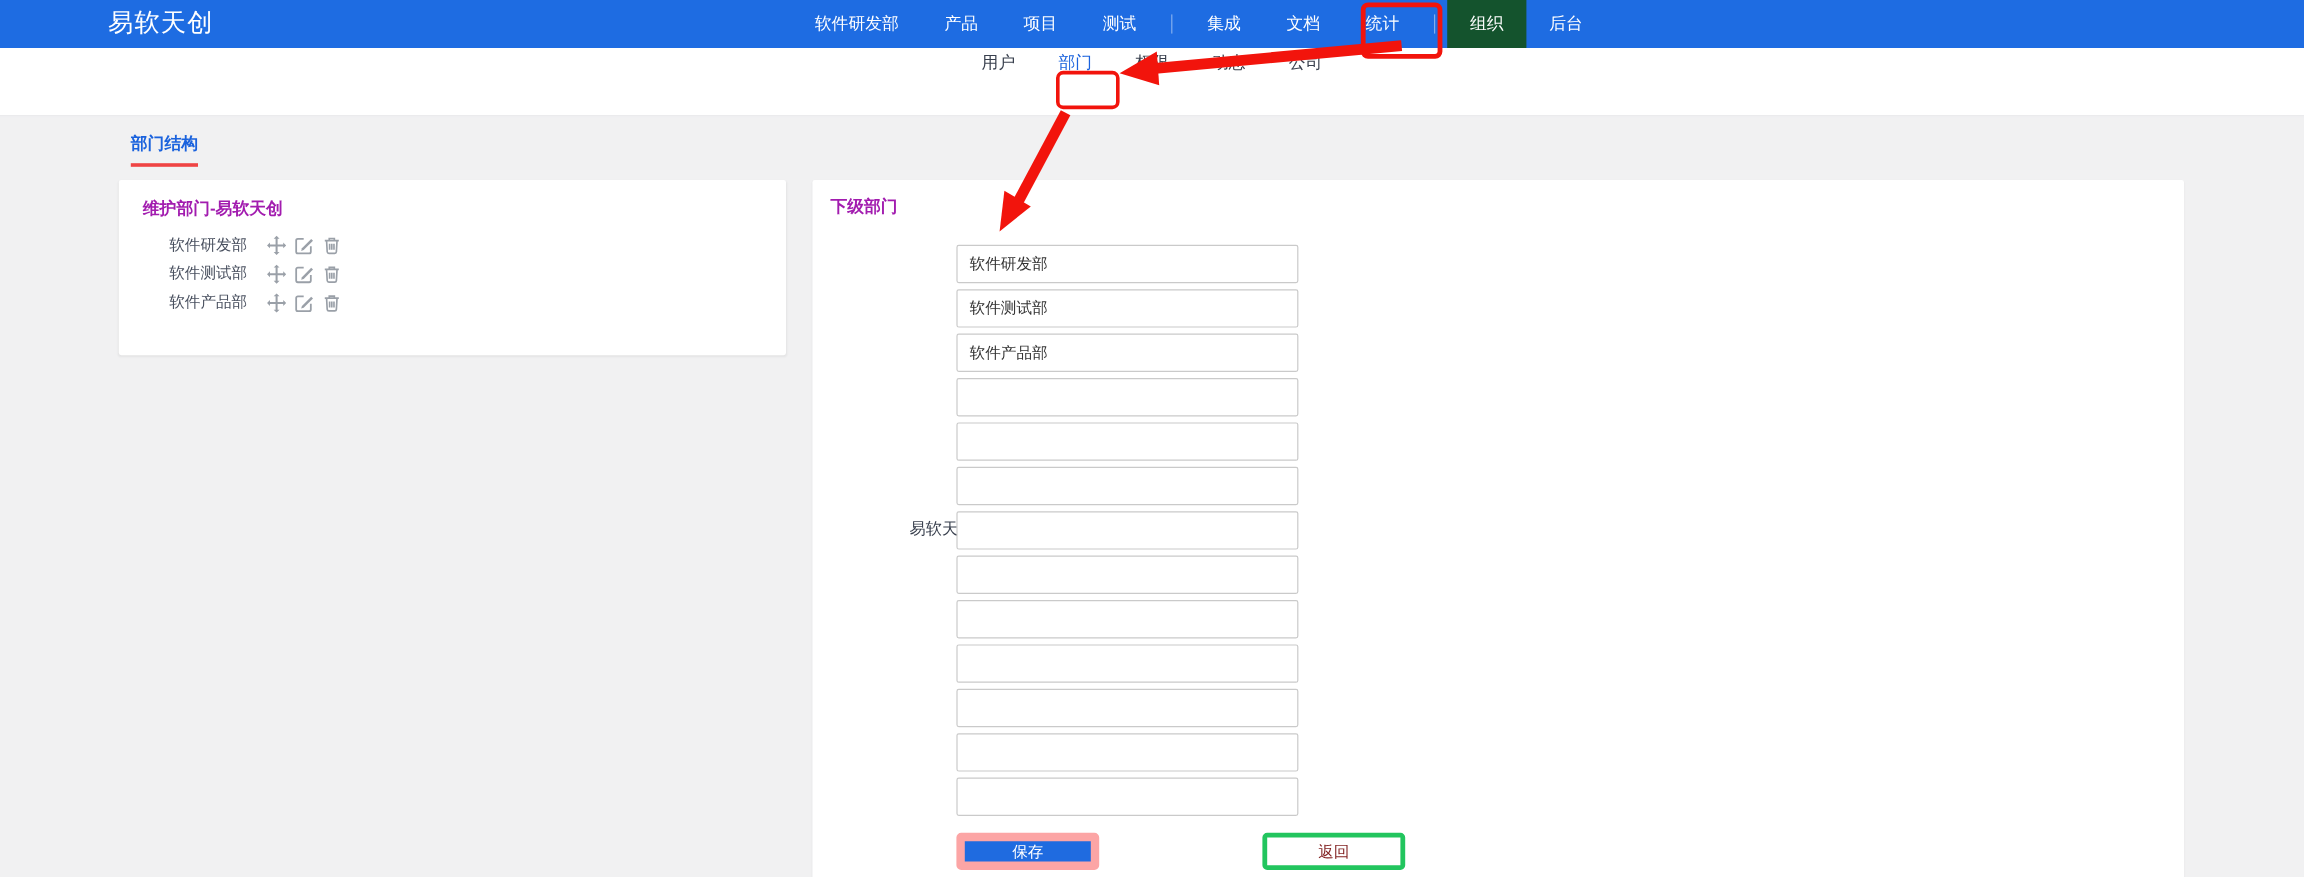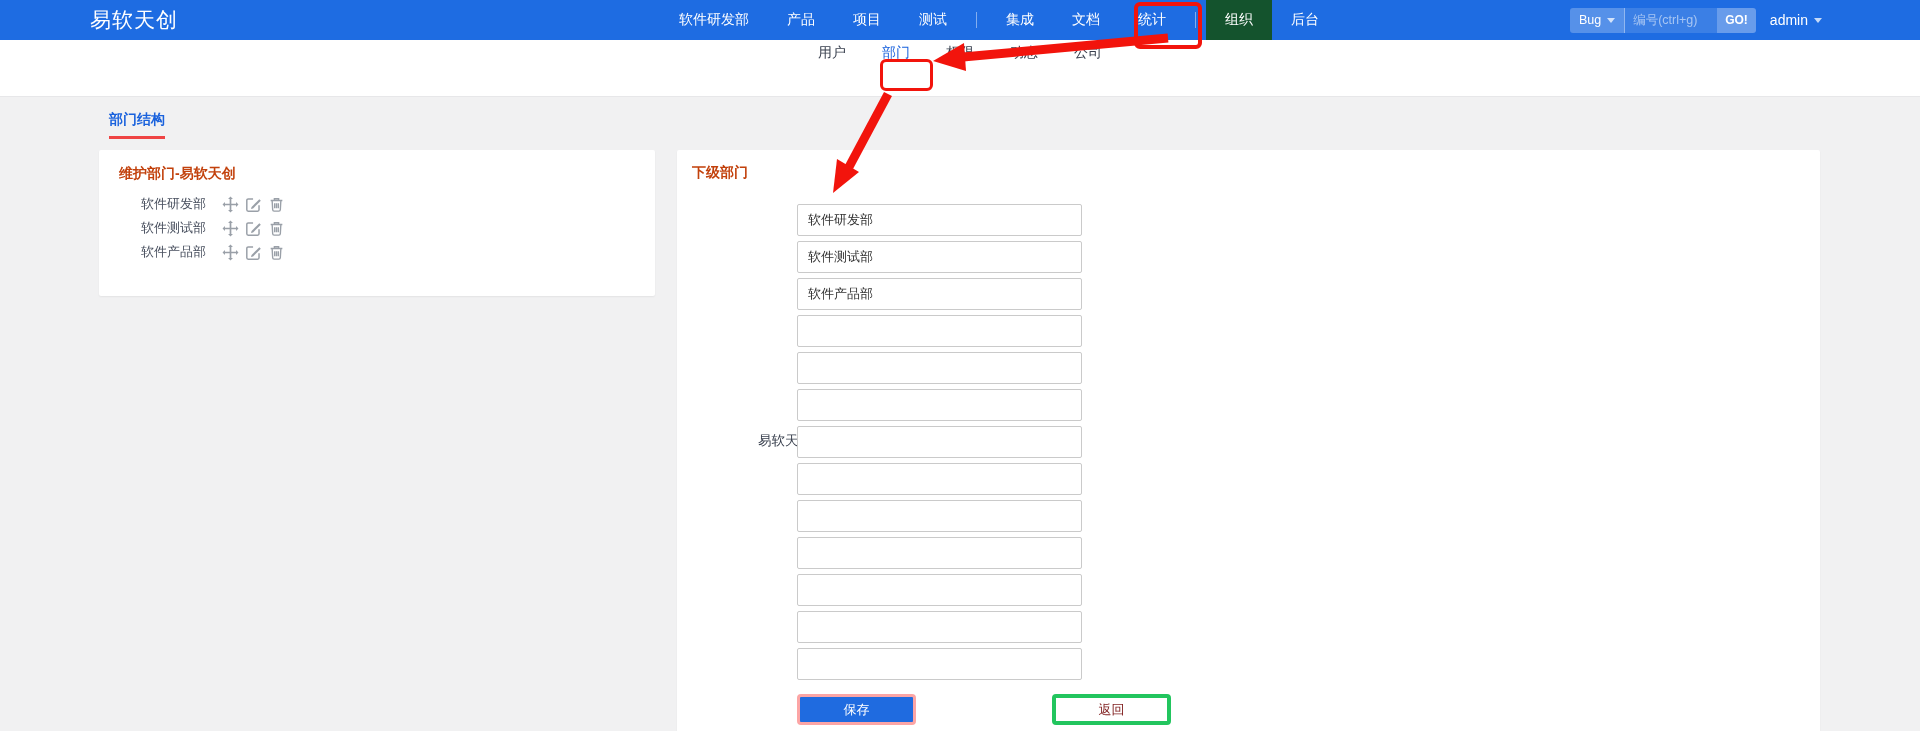--- a/index.html
+++ b/index.html
@@ -85,21 +85,21 @@
     padding-bottom:7px; border-bottom:3px solid #ef4444; cursor:pointer;
   }
 
   .card {
     position:absolute; background:#fff; border-radius:2px;
     box-shadow:0 1px 2px rgba(0,0,0,.06);
   }
   .card-left { left:99px; top:52px; width:556px; height:146px; }
   .card-right { left:677px; top:52px; width:1143px; height:728px; }
   .card-title {
-    font-size:14px; font-weight:bold; color:#c2410c;
+    font-size:14px; font-weight:bold; color:#a21caf;
   }
   .card-left .card-title { position:absolute; left:20px; top:15px; }
   .card-right .card-title { position:absolute; left:15px; top:14px; }
 
   .dept-list { position:absolute; left:42px; top:42px; list-style:none; }
   .dept-row { display:flex; align-items:center; height:24px; gap:6px; }
   .dept-name { font-size:13px; color:#49505f; margin-right:10px; }
   .dept-icon { width:17px; height:17px; display:inline-flex; cursor:pointer; }
   .dept-icon svg { width:100%; height:100%; }
 
@@ -116,21 +116,21 @@
     border:1px solid #cacaca; border-radius:2px; outline:none;
     font-size:13px; color:#333; padding:0 10px; background:#fff;
     font-family:"Liberation Sans","DejaVu Sans",sans-serif;
   }
 
   .btn-row { position:absolute; left:120px; top:544px; }
   .btn {
     height:31px; width:119px; border-radius:4px; font-size:13px; cursor:pointer;
     font-family:"Liberation Sans","DejaVu Sans",sans-serif;
   }
-  .btn-save { background:#1f6be0; border:3px solid #fca5a5; color:#fff; }
+  .btn-save { background:#1f6be0; border:7px solid #fca5a5; color:#fff; }
   .btn-back { position:absolute; left:255px; top:0; background:#fff; border:4px solid #22c55e; color:#7f1d1d; }
 
   
   .anno { position:absolute; z-index:50; pointer-events:none; }
   .anno-box { border:4px solid #f2140c; border-radius:6px; }
   #anno-box-zuzhi { left:1134px; top:2px; width:68px; height:47px; }
   #anno-box-bumen { left:880px; top:59px; width:53px; height:32px; border-width:3px; }
   #anno-arrows { left:0; top:0; width:1920px; height:731px; }
 </style>
 </head>
@@ -168,36 +168,20 @@
         
       </li>
       <li class="topnav-item active">
         <span>组织</span>
       </li>
       <li class="topnav-item">
         <span>后台</span>
       </li>
   </ul>
 
-  <div class="topbar-right">
-    <div class="search-widget">
-      <div class="search-module">
-        <span>Bug</span>
-        <span class="caret"></span>
-      </div>
-      <div class="search-input-wrap">
-        <input class="search-input" type="text" placeholder="编号(ctrl+g)" style="">
-      </div>
-      <button class="go-btn">GO!</button>
-    </div>
-    <div class="admin-menu">
-      <span>admin</span>
-      <span class="caret"></span>
-    </div>
-  </div>
 </header>
 
 <nav class="subnav">
   <div class="subnav-item">
       <span>用户</span>
     </div>
     <div class="subnav-item active">
       <span>部门</span>
     </div>
     <div class="subnav-item">

